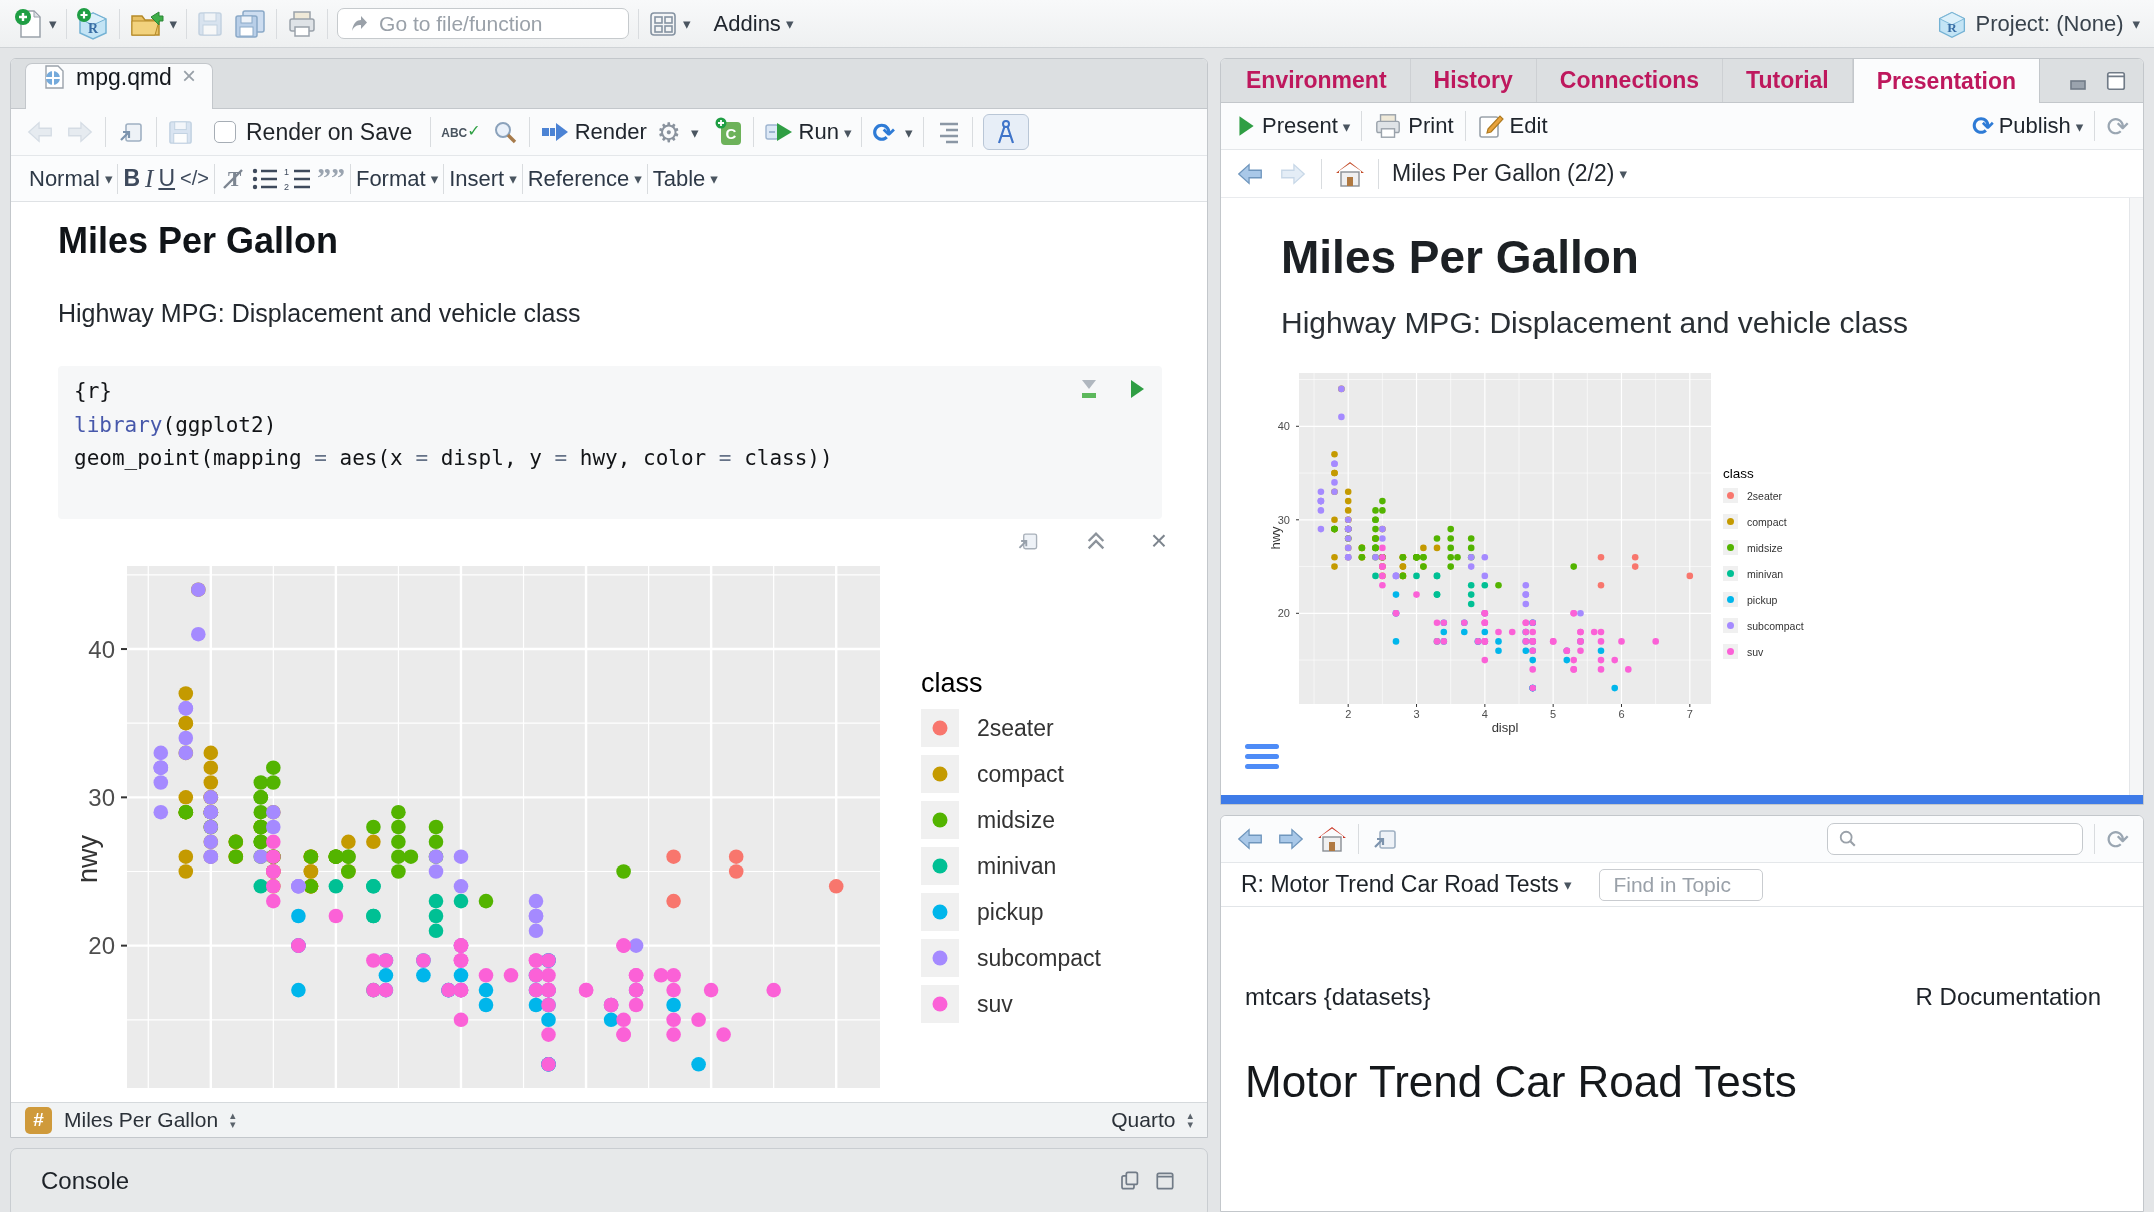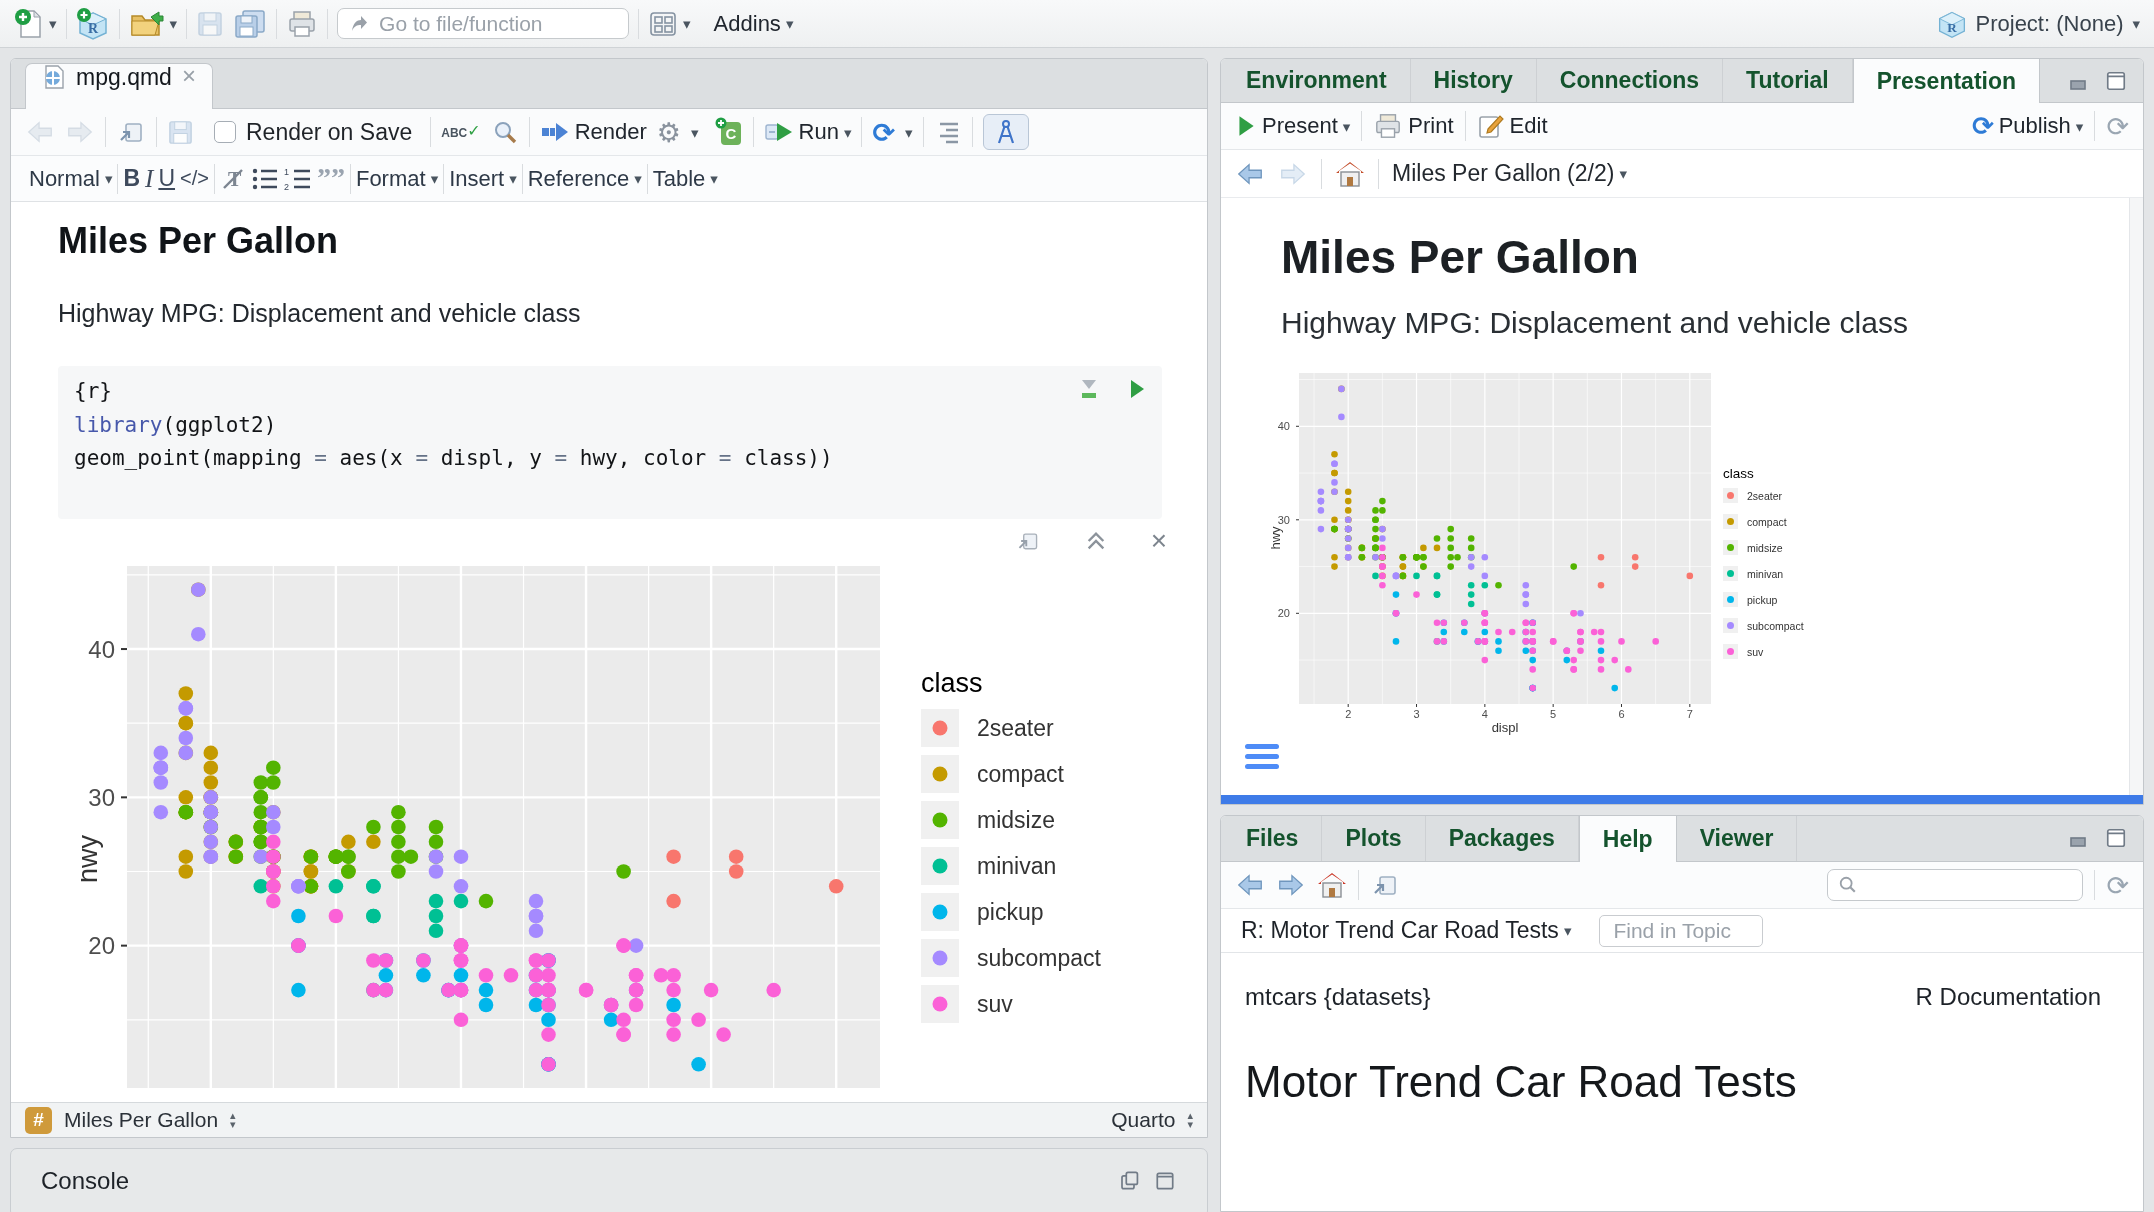--- a/index.html
+++ b/index.html
@@ -37,21 +37,21 @@
   .chartbox{position:absolute;left:70px;top:357px;width:1090px;height:546px;overflow:hidden}
   .estatus{position:absolute;left:0;bottom:0;right:0;height:35px;background:#f1f3f4;border-top:1px solid #d5d9dc;display:flex;align-items:center;padding:0 14px;gap:12px;font-size:21px;color:#2b3138}
   .hashbadge{width:27px;height:27px;border-radius:5px;background:#cf9a3b;color:#fff;font-size:19px;font-weight:700;display:flex;align-items:center;justify-content:center}
   .updown{display:flex;flex-direction:column;font-size:11px;line-height:9px;color:#5b636b}
   .console-pane{left:10px;top:1148px;width:1198px;height:70px;background:#e7e9ea;border:1px solid #c9cdd1;border-radius:7px}
   .chead{display:flex;align-items:center;height:64px;padding:0 30px;font-size:24px;color:#1d2228;gap:12px}
   .chead .spacer{flex:1}
   
   .rtop{left:1220px;top:58px;width:924px;height:747px}
   .rtabs{height:44px;background:#dcdfe1;border-bottom:1px solid #c3c7cb;display:flex;align-items:stretch;padding-left:2px;position:relative}
-  .rtab{display:flex;align-items:center;padding:0 23px;font-size:23px;font-weight:700;color:#14532d;border-right:1px solid #cdd0d3}
+  .rtab{display:flex;align-items:center;padding:0 23px;font-size:23px;font-weight:700;color:#be185d;border-right:1px solid #cdd0d3}
   .rtab.active{background:#fbfcfd;margin-bottom:-1px;border-left:1px solid #c3c7cb;border-right:1px solid #c3c7cb}
   .minmax{position:absolute;right:16px;top:11px;display:flex;gap:12px;align-items:center}
   .rtoolbar{height:47px;background:#fbfcfd;border-bottom:1px solid #e4e7ea;display:flex;align-items:center;padding:0 14px;gap:11px;font-size:23px}
   .rnav{height:48px;background:#fff;border-bottom:1px solid #e9ebee;display:flex;align-items:center;padding:0 14px;gap:13px;font-size:23px;color:#23282e}
   .slide{position:absolute;left:0;top:139px;right:0;bottom:9px;background:#fff;overflow:hidden}
   .slide-h1{position:absolute;left:60px;top:32px;font-size:46px;font-weight:700;color:#1c2024}
   .slide-sub{position:absolute;left:60px;top:108px;font-size:30px;color:#2a2f34}
   .slide-scroll{position:absolute;right:0;top:0;bottom:0;width:14px;background:#f5f6f7;border-left:1px solid #e4e6e9}
   .hamburger{position:absolute;left:24px;top:546px;width:34px;display:flex;flex-direction:column;gap:5px}
   .hamburger i{height:5px;border-radius:2.5px;background:#4e8cf7}
@@ -1017,36 +1017,20 @@
           <i></i>
           <i></i>
           <i></i>
         </div>
       <div class="slide-scroll"></div>
     </div>
     <div class="bluebar"></div>
   </div>
 
   <div class="pane rbottom">
-    <div class="rtabs" id="help-tabs">
-      <div class="rtab">Files</div>
-        <div class="rtab">Plots</div>
-        <div class="rtab">Packages</div>
-        <div class="rtab active">Help</div>
-        <div class="rtab">Viewer</div>
-        <div class="minmax">
-        <svg width="24" height="20" viewBox="0 0 24 20">
-            <rect x="2" y="10" width="14" height="8" fill="#9aa3ad" stroke="#717b87" stroke-width="1.6"></rect>
-          </svg>
-        <svg width="22" height="22" viewBox="0 0 24 24">
-            <rect x="3" y="3" width="18" height="18" rx="2" fill="#fff" stroke="#717b87" stroke-width="1.8"></rect>
-            <path d="M3 7 h18" stroke="#717b87" stroke-width="1.8"></path>
-          </svg>
-      </div>
-    </div>
     <div class="htoolbar">
       <svg width="30" height="28" viewBox="0 0 32 28">
           <polygon points="4,14 15,4 15,10 28,10 28,18 15,18 15,24" fill="#a9c8e8" stroke="#6f96bd" stroke-width="1.4"></polygon>
         </svg>
       <svg width="30" height="28" viewBox="0 0 32 28">
           <polygon points="28,14 17,4 17,10 4,10 4,18 17,18 17,24" fill="#a9c8e8" stroke="#6f96bd" stroke-width="1.4"></polygon>
         </svg>
       <svg width="30" height="28" viewBox="0 0 30 28">
           <polygon points="15,2 29,13 26,13 26,11 15,3.5 4,11 4,13 1,13" fill="#cb3a2a"></polygon>
           <rect x="6" y="12" width="18" height="14" fill="#f0f0f0" stroke="#8a8f94" stroke-width="1.4"></rect>

